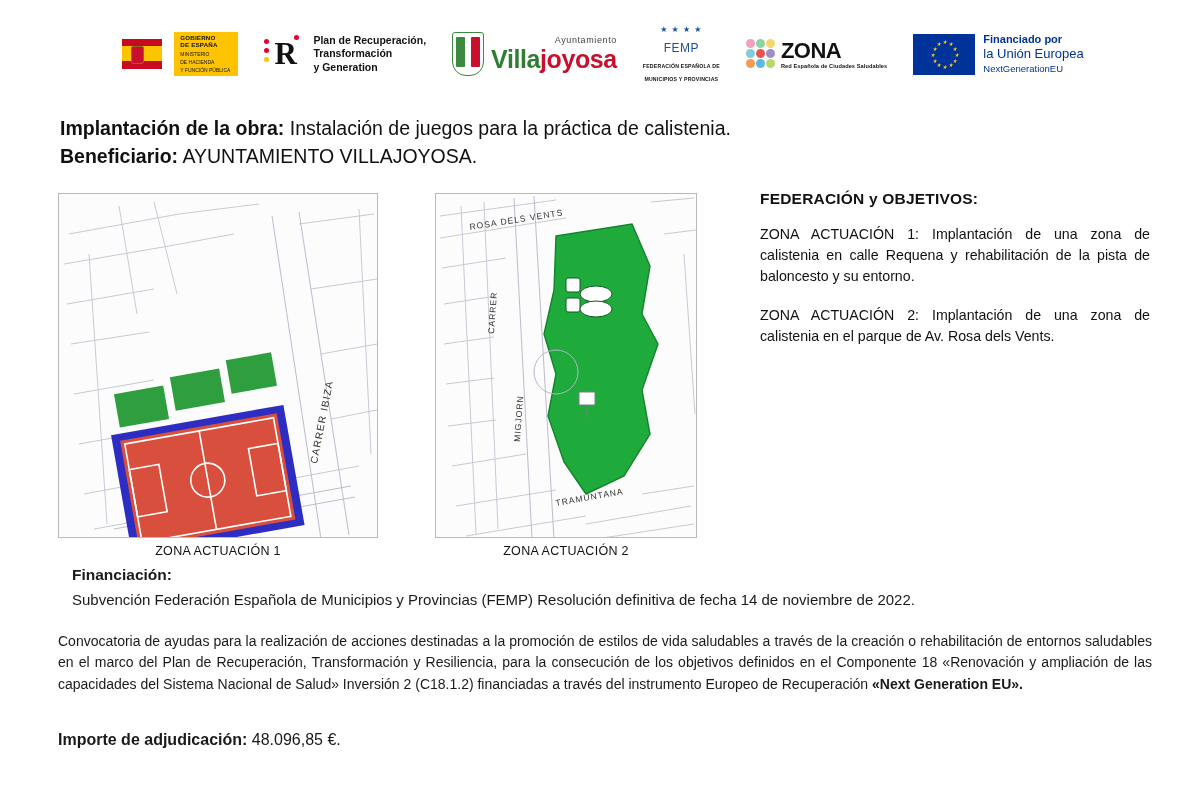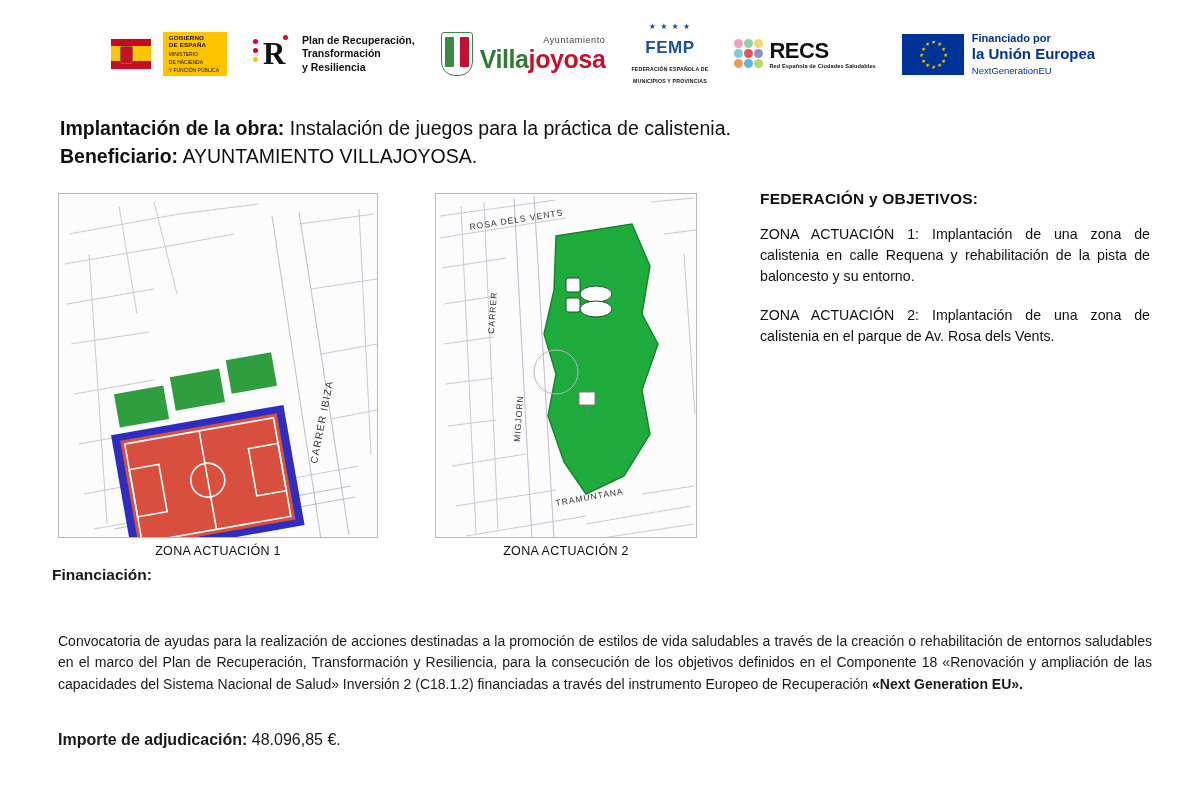--- a/index.html
+++ b/index.html
@@ -187,22 +187,22 @@
     align-items: center;
     line-height: 1.1;
   }
   .femp .stars {
     color: #1b4fa0;
     font-size: 8px;
     letter-spacing: 1px;
     height: 10px;
   }
   .femp .word {
-    font-size: 17px;
-    font-weight: bold;
+    font-size: 12px;
+    font-weight: normal;
     color: #1b4fa0;
     letter-spacing: .5px;
   }
   .femp .sub {
     font-size: 5.2px;
     font-weight: bold;
     color: #111;
     text-align: center;
     margin-top: 3px;
     letter-spacing: .2px;
@@ -268,21 +268,21 @@
   .eu .flag .circ i {
     position: absolute;
     color: #ffcc00;
     font-size: 5.4px;
     line-height: 1;
   }
   .eu .txt {
     line-height: 1.22;
   }
   .eu .l1 { font-size: 11px; font-weight: bold; color: #003399; }
-  .eu .l2 { font-size: 15px; font-weight: bold; color: #003399; }
+  .eu .l2 { font-size: 13px; font-weight: normal; color: #003399; }
   .eu .l3 { font-size: 9.5px; color: #003399; margin-top: 1px; }
 
   
   .title-block {
     position: absolute;
     left: 60px;
     top: 114px;
     width: 1090px;
   }
   .title-line {
@@ -336,21 +336,21 @@
     margin: 0 0 18px 0;
     font-size: 14.2px;
     line-height: 1.48;
     text-align: justify;
     color: #111;
   }
 
   
   .fin {
     position: absolute;
-    left: 52px;
+    left: 72px;
     top: 566px;
     width: 1092px;
   }
   .fin .head {
     font-size: 15.5px;
     font-weight: bold;
     margin-bottom: 5px;
   }
   .fin .sub {
     font-size: 15px;
@@ -400,21 +400,21 @@
       <div class="mark">
         <span class="d1"></span>
           <span class="d2"></span>
           <span class="d3"></span>
           <span class="d4"></span>
         <span class="r">R</span>
       </div>
       <div class="txt">
         <div>Plan de Recuperación,</div>
         <div>Transformación</div>
-        <div>y Resiliencia</div>
+        <div>y Generation</div>
       </div>
     </div>
 
     <div class="logo vjy">
       <div class="crest"></div>
       <div class="names">
         <div class="ayto">Ayuntamiento</div>
         <div class="main">
           <span class="g">Villa</span><span class="r">joyosa</span>
         </div>
@@ -434,21 +434,21 @@
           <i style="background:#8fd4a0"></i>
           <i style="background:#f5d76e"></i>
         <i style="background:#7fcdd8"></i>
           <i style="background:#e5564e"></i>
           <i style="background:#9b8fc9"></i>
         <i style="background:#f29b52"></i>
           <i style="background:#5bb8e0"></i>
           <i style="background:#b9d86a"></i>
       </div>
       <div class="labels">
-        <div class="big">RECS</div>
+        <div class="big">ZONA</div>
         <div class="small">Red Española de Ciudades Saludables</div>
       </div>
     </div>
 
     <div class="logo eu">
       <div class="flag">
         <div class="circ">
           <i style="left:11px;  top:-1px;">★</i>
           <i style="left:17px;  top:1px;">★</i>
           <i style="left:21px;  top:6px;">★</i>
@@ -598,20 +598,21 @@
   </div>
 
   <div class="desc">
     <h3>FEDERACIÓN y OBJETIVOS:</h3>
     <p>ZONA ACTUACIÓN 1: Implantación de una zona de calistenia en calle Requena y rehabilitación de la pista de baloncesto y su entorno.</p>
     <p>ZONA ACTUACIÓN 2: Implantación de una zona de calistenia en el parque de Av. Rosa dels Vents.</p>
   </div>
 
   <div class="fin">
     <div class="head">Financiación:</div>
+    <div class="sub">Subvención  Federación Española de Municipios y Provincias (FEMP) Resolución definitiva de fecha 14 de noviembre de 2022.</div>
   </div>
 
   <div class="body-para">
     <span>Convocatoria de ayudas para la realización de acciones destinadas a la promoción de estilos de vida saludables a través de la creación o rehabilitación de entornos saludables en el marco del Plan de Recuperación, Transformación y Resiliencia, para la consecución de los objetivos definidos en el Componente 18 «Renovación y ampliación de las capacidades del Sistema Nacional de Salud» Inversión 2 (C18.1.2) financiadas a través del instrumento Europeo de Recuperación </span><b>«Next Generation EU».</b>
   </div>
 
   <div class="importe">
     <b>Importe de adjudicación:</b>
     <span>48.096,85 €.</span>
   </div>

